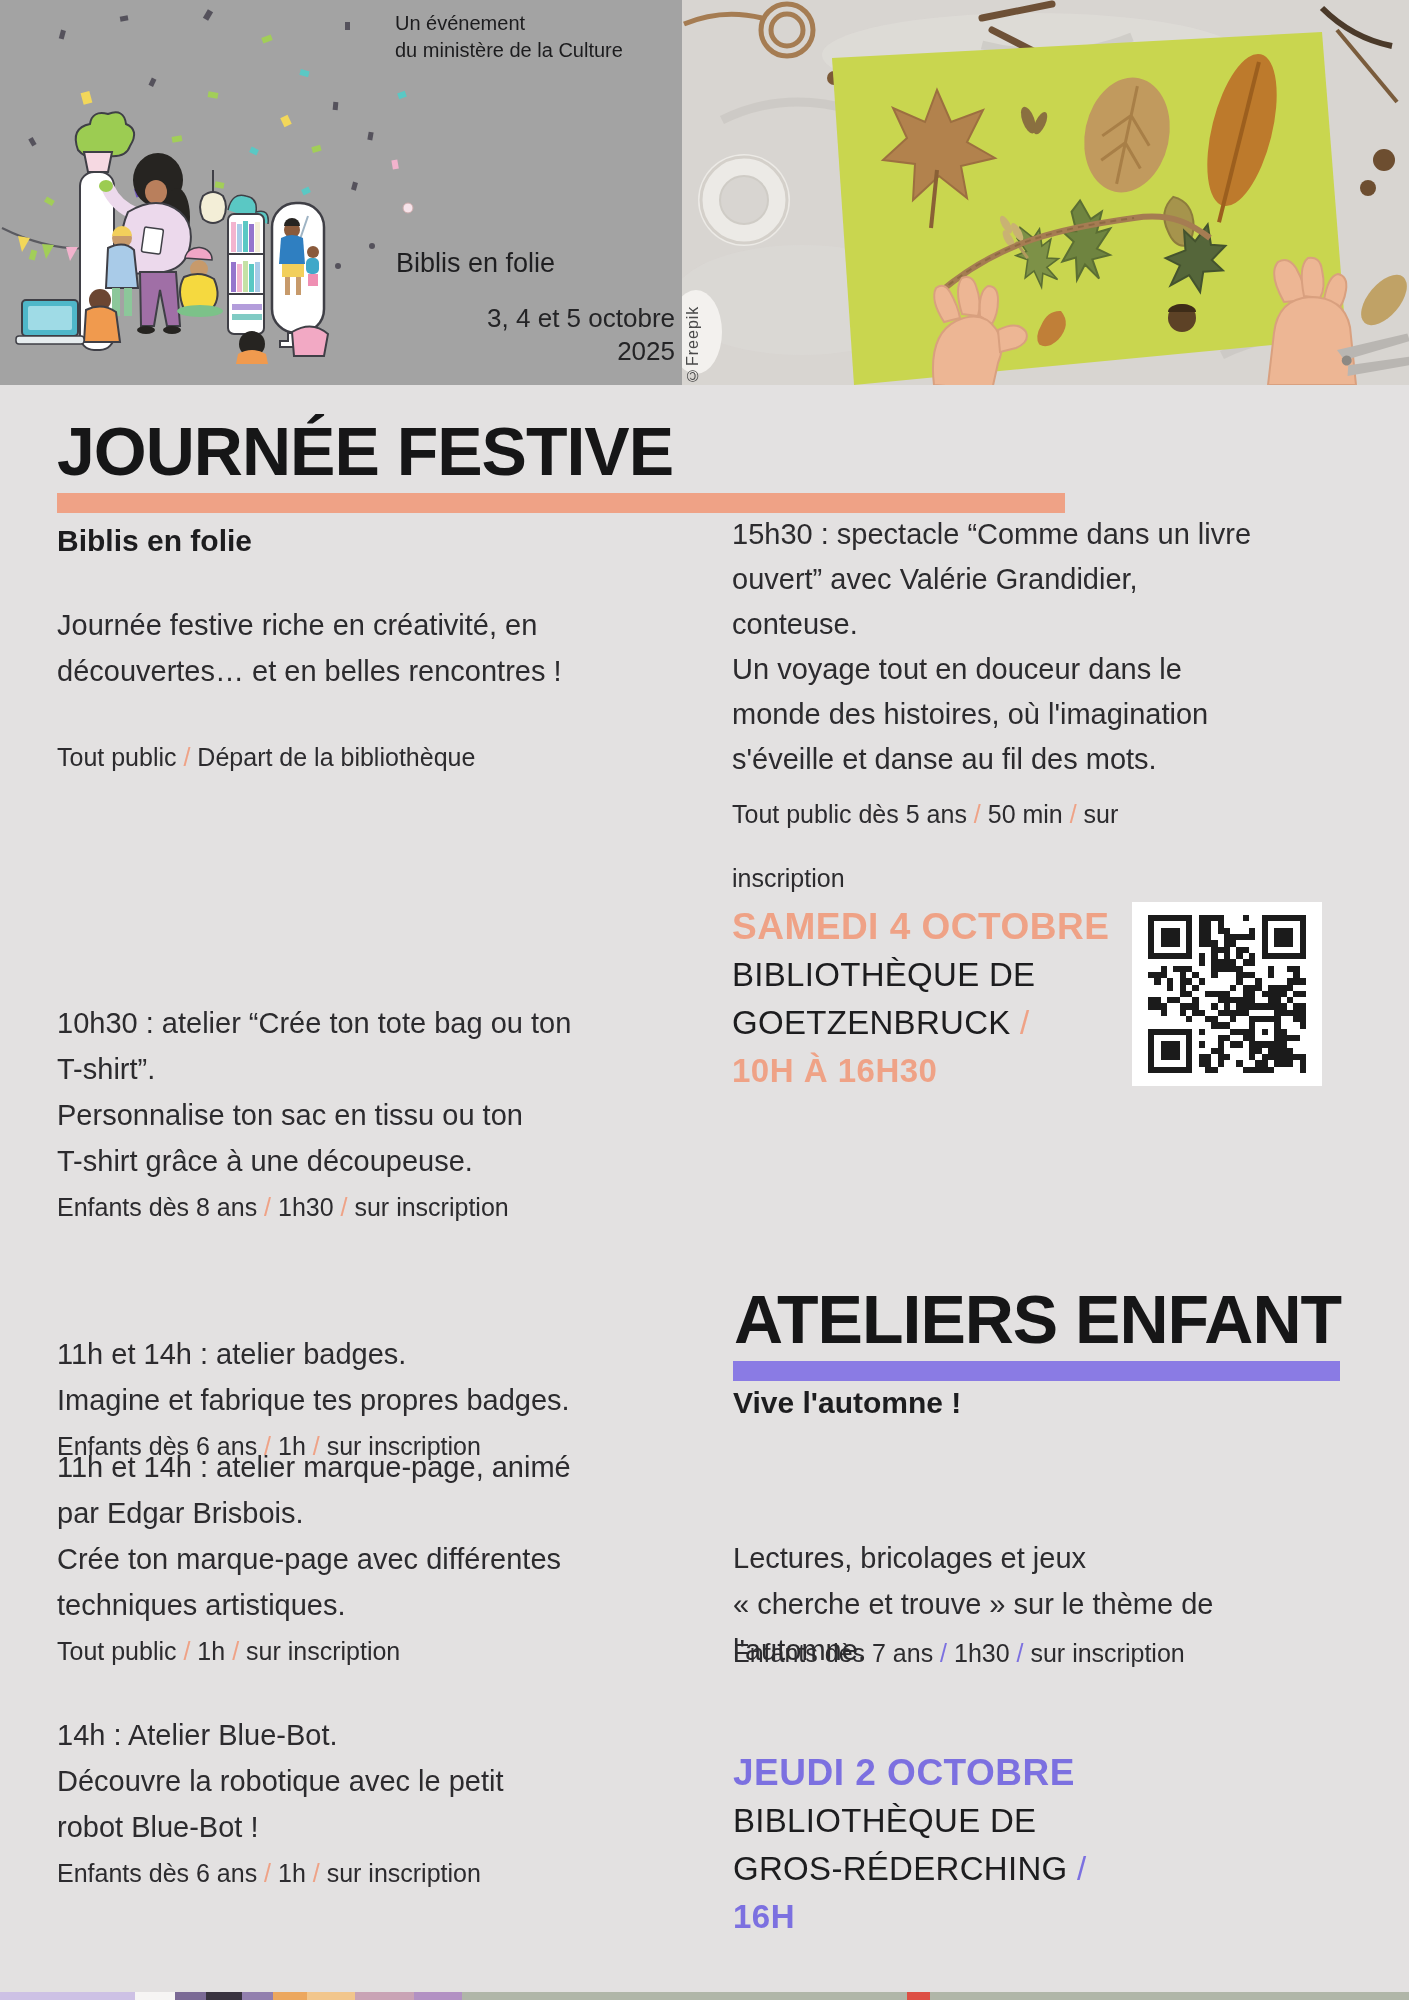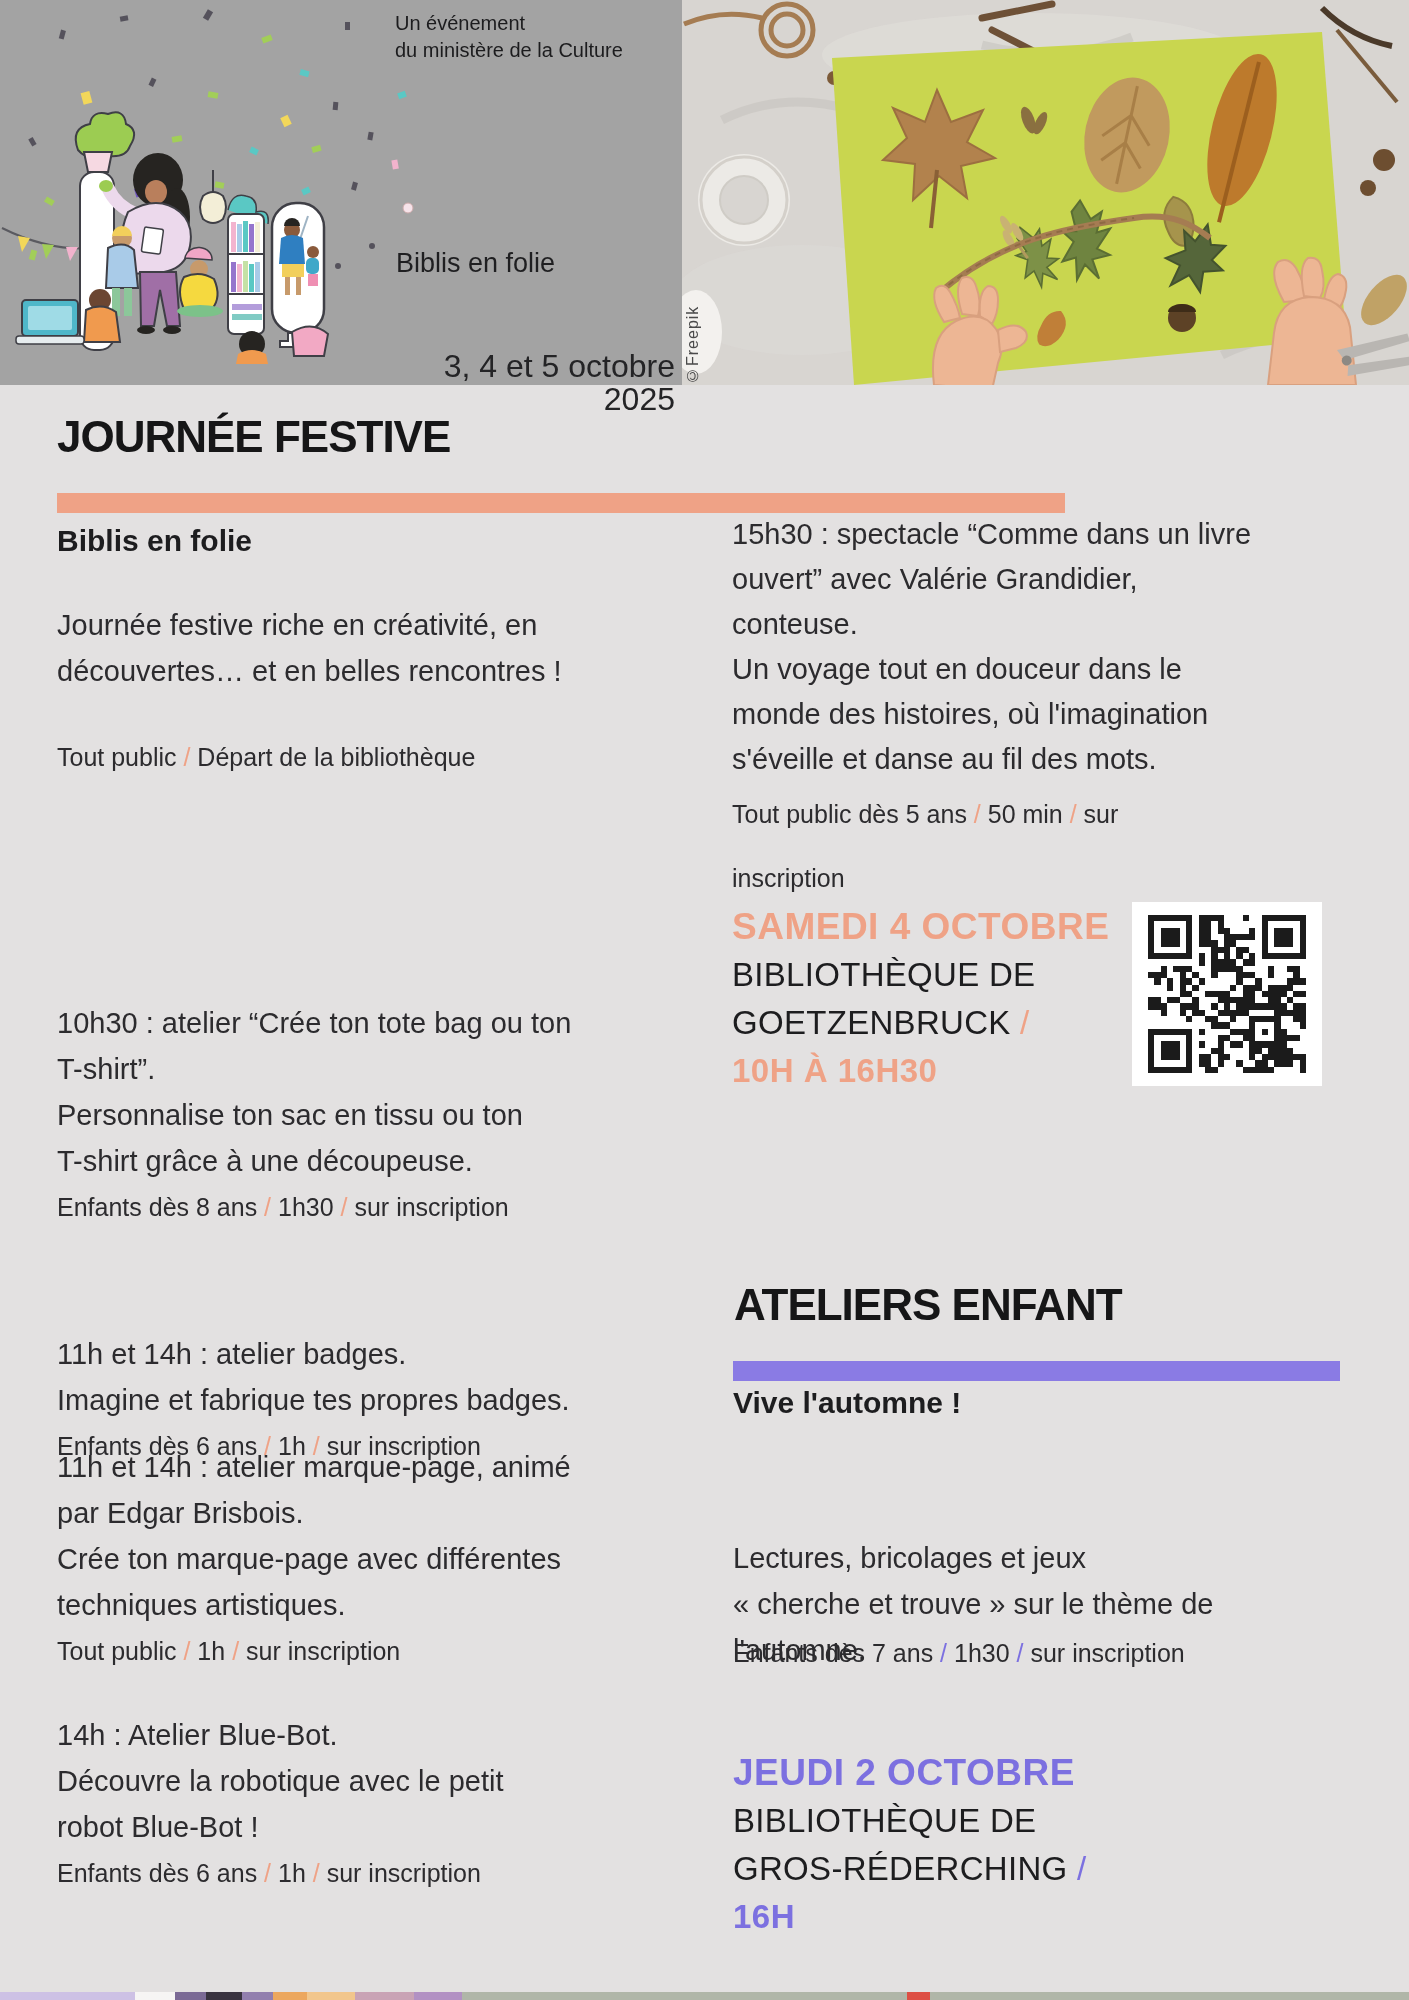--- a/index.html
+++ b/index.html
@@ -10,29 +10,29 @@
   .page{
     position:relative;width:1409px;height:2000px;margin:0 auto;
     background:var(--bg);overflow:hidden;
     font-family:"Liberation Sans",sans-serif;color:var(--body);
   }
   .abs{position:absolute;}
   
   .header{position:absolute;left:0;top:0;width:1409px;height:385px;background:#a3a3a3;}
   .ministry-note{position:absolute;left:395px;top:10px;font-size:20px;line-height:27px;color:#1c1c1e;white-space:pre-line;}
   .brand-label{position:absolute;left:396px;top:248px;font-size:27px;color:#1f1f21;}
-  .event-dates{position:absolute;left:410px;top:302px;width:265px;text-align:right;font-size:32px;line-height:33px;color:#242426;white-space:pre-line;margin-top:48px;}
+  .event-dates{position:absolute;left:410px;top:302px;width:265px;text-align:right;font-size:26px;line-height:33px;color:#242426;white-space:pre-line;}
   .photo{position:absolute;left:682px;top:0;width:727px;height:385px;overflow:hidden;}
   .photo-credit{
     position:absolute;left:684px;top:212px;height:172px;
     writing-mode:vertical-rl;transform:rotate(180deg);
     font-size:16px;letter-spacing:1px;color:#4a4a4a;z-index:3;
   }
   
-  .display-title{font-size:44px;font-weight:800;letter-spacing:-1px;color:#161617;white-space:nowrap;}
+  .display-title{font-size:68px;font-weight:800;letter-spacing:-1px;color:#161617;white-space:nowrap;}
   .rule{position:absolute;height:20px;}
   .rule.orange{background:var(--accent-orange);}
   .rule.purple{background:var(--accent-purple);}
   .subhead{font-size:30px;font-weight:700;color:#1d1d1f;}
   
   .body-par{font-size:29px;line-height:46px;white-space:pre-line;color:var(--body);}
   .lh45{line-height:45px;}
   .meta{font-size:25px;line-height:46px;white-space:pre-line;color:var(--body);}
   .orange-zone .slash{color:var(--accent-orange);}
   .purple-zone .slash{color:var(--purple-text);}

